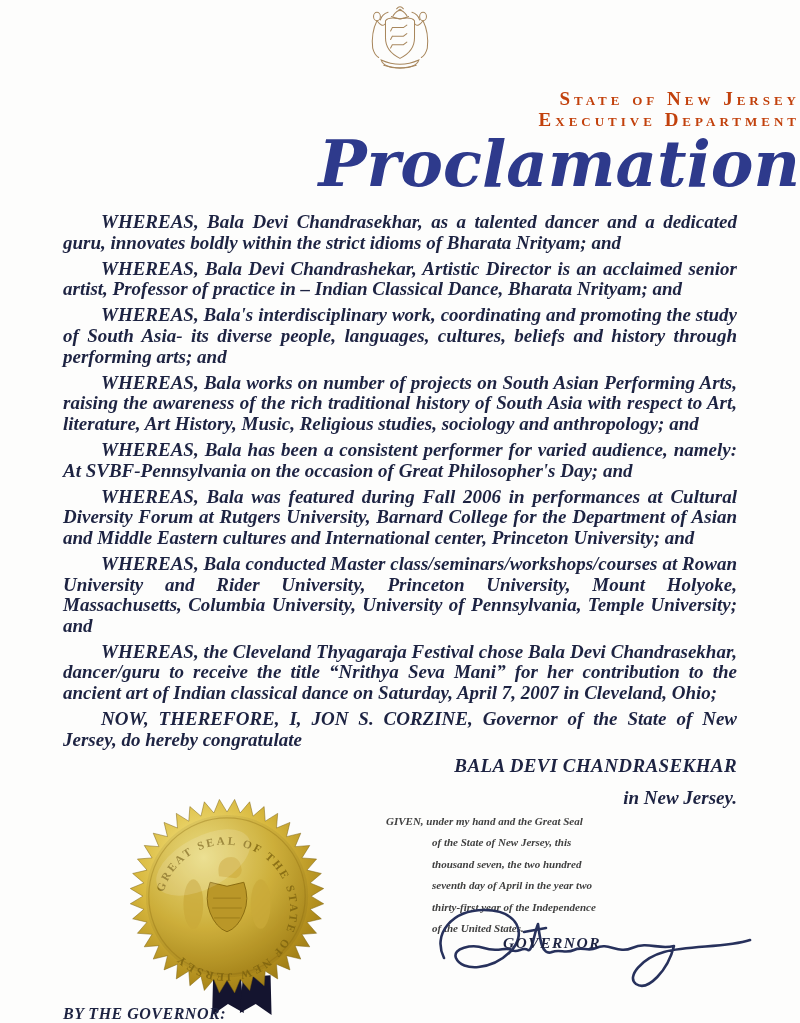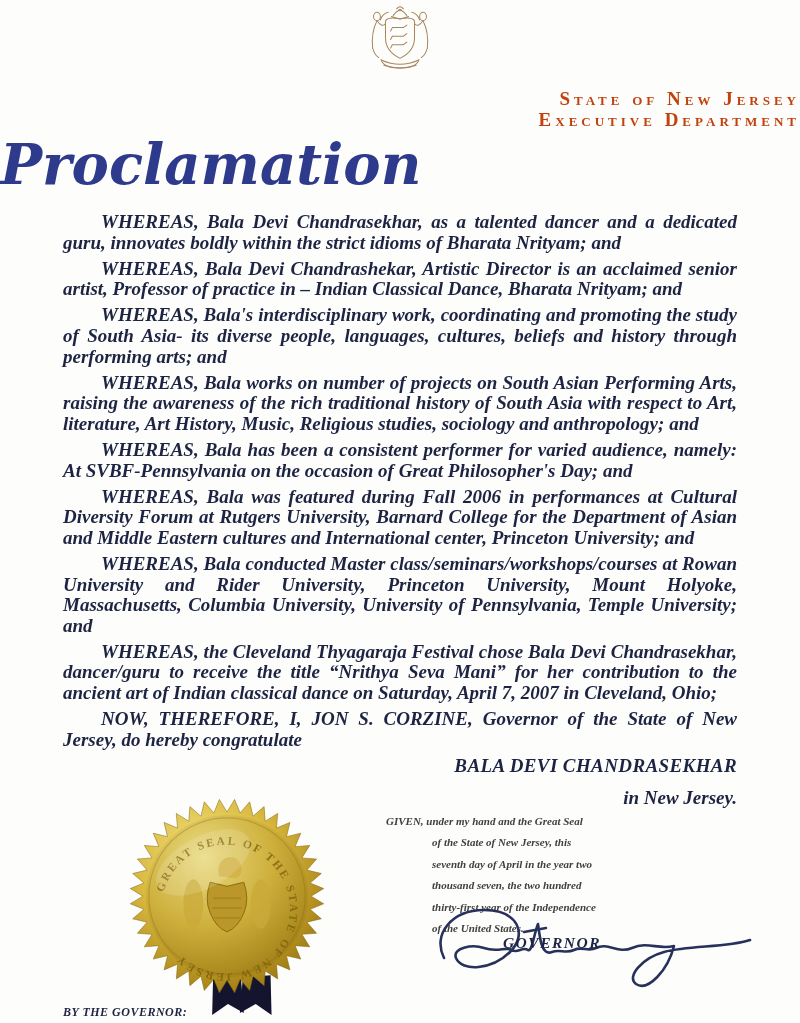--- a/index.html
+++ b/index.html
@@ -9,23 +9,23 @@
     font-family:"Liberation Serif",serif;
   }
   
   .crest{position:absolute;top:2px;left:50%;transform:translateX(-50%);}
   .masthead{position:absolute;top:88px;left:0;width:100%;text-align:right;color:#c2410c;}
   .masthead .line{
     display:block;font-variant:small-caps;font-weight:bold;
     font-size:19px;letter-spacing:4px;line-height:21px;
   }
   .doc-title{
-    position:absolute;top:126px;left:0;width:100%;text-align:left;
+    position:absolute;top:126px;left:0;width:100%;text-align:right;
     font-family:"DejaVu Serif",serif;font-style:italic;
-    font-size:56px;line-height:76px;color:#2e3a8c;font-weight:bold;
+    font-size:64px;line-height:76px;color:#2e3a8c;font-weight:bold;
   }
   
   .body-text{
     position:absolute;top:212px;left:63px;width:674px;
     font-style:italic;font-weight:bold;color:#1d2342;
     font-size:19px;line-height:20.6px;text-align:justify;
   }
   .body-text p{margin:0 0 5.5px 0;text-indent:38px;}
   .honoree{
     text-align:right;text-indent:0 !important;
@@ -42,21 +42,21 @@
   .given-line-first{margin-left:-46px;}
   .signature-svg{position:absolute;left:428px;top:898px;}
   .governor-label{
     position:absolute;left:462px;top:934px;width:180px;text-align:center;
     font-style:italic;font-weight:bold;color:#1d2342;
     font-size:15.5px;letter-spacing:1.5px;
   }
   .by-governor{
     position:absolute;left:63px;top:1005px;
     font-style:italic;font-weight:bold;color:#1d2342;
-    font-size:12px;letter-spacing:.5px;
+    font-size:16px;letter-spacing:.5px;
   }
 </style>
 </head>
 <body>
 
 <div class="page">
 
   <svg class="crest" width="104" height="70" viewBox="0 0 120 82">
     <g fill="none" stroke="#a8875d" stroke-width="1.2" stroke-linecap="round">
 
@@ -131,22 +131,22 @@
       <path d="M92,80 q-3,-15 8,-19 q11,-3 14,8 q3,9 -5,13 z" fill="#d2b246" opacity="0.9"></path>
       <path d="M100,90 l-17,-4 q-6,17 0,31 q6,15 17,19 q11,-4 17,-19 q6,-14 0,-31 z" fill="#ba9728" stroke="#8a6b10" stroke-width="1"></path>
       <path d="M86,102 h28 M85,112 h30 M87,122 h26" stroke="#8a6b10" stroke-width="1" opacity="0.6"></path>
       <ellipse cx="76" cy="66" rx="52" ry="26" fill="#ffffff" opacity="0.14" transform="rotate(-28 76 66)"></ellipse>
     </g>
   </svg>
 
   <div class="given-block">
     <div class="given-line-first">GIVEN, under my hand and the Great Seal</div>
     <div>of the State of New Jersey, this</div>
+    <div>thousand seven, the two hundred</div>
     <div>seventh day of April in the year two</div>
-    <div>thousand seven, the two hundred</div>
     <div>thirty-first year of the Independence</div>
     <div>of the United States.</div>
   </div>
 
   <svg class="signature-svg" width="340" height="100" viewBox="0 0 340 100">
     <g fill="none" stroke="#27315c" stroke-width="2.6" stroke-linecap="round" stroke-linejoin="round">
       <path d="M16,60 C4,36 24,12 56,12 C90,12 100,36 82,54 C64,72 34,74 28,60
                C24,50 44,46 56,50 C70,55 78,48 84,52 C90,56 94,48 100,52
                C104,54 106,36 110,26 C112,42 114,58 124,54 C132,51 138,56 146,52
                C154,48 160,54 168,50 C180,44 190,56 204,50 C220,43 230,52 246,48

